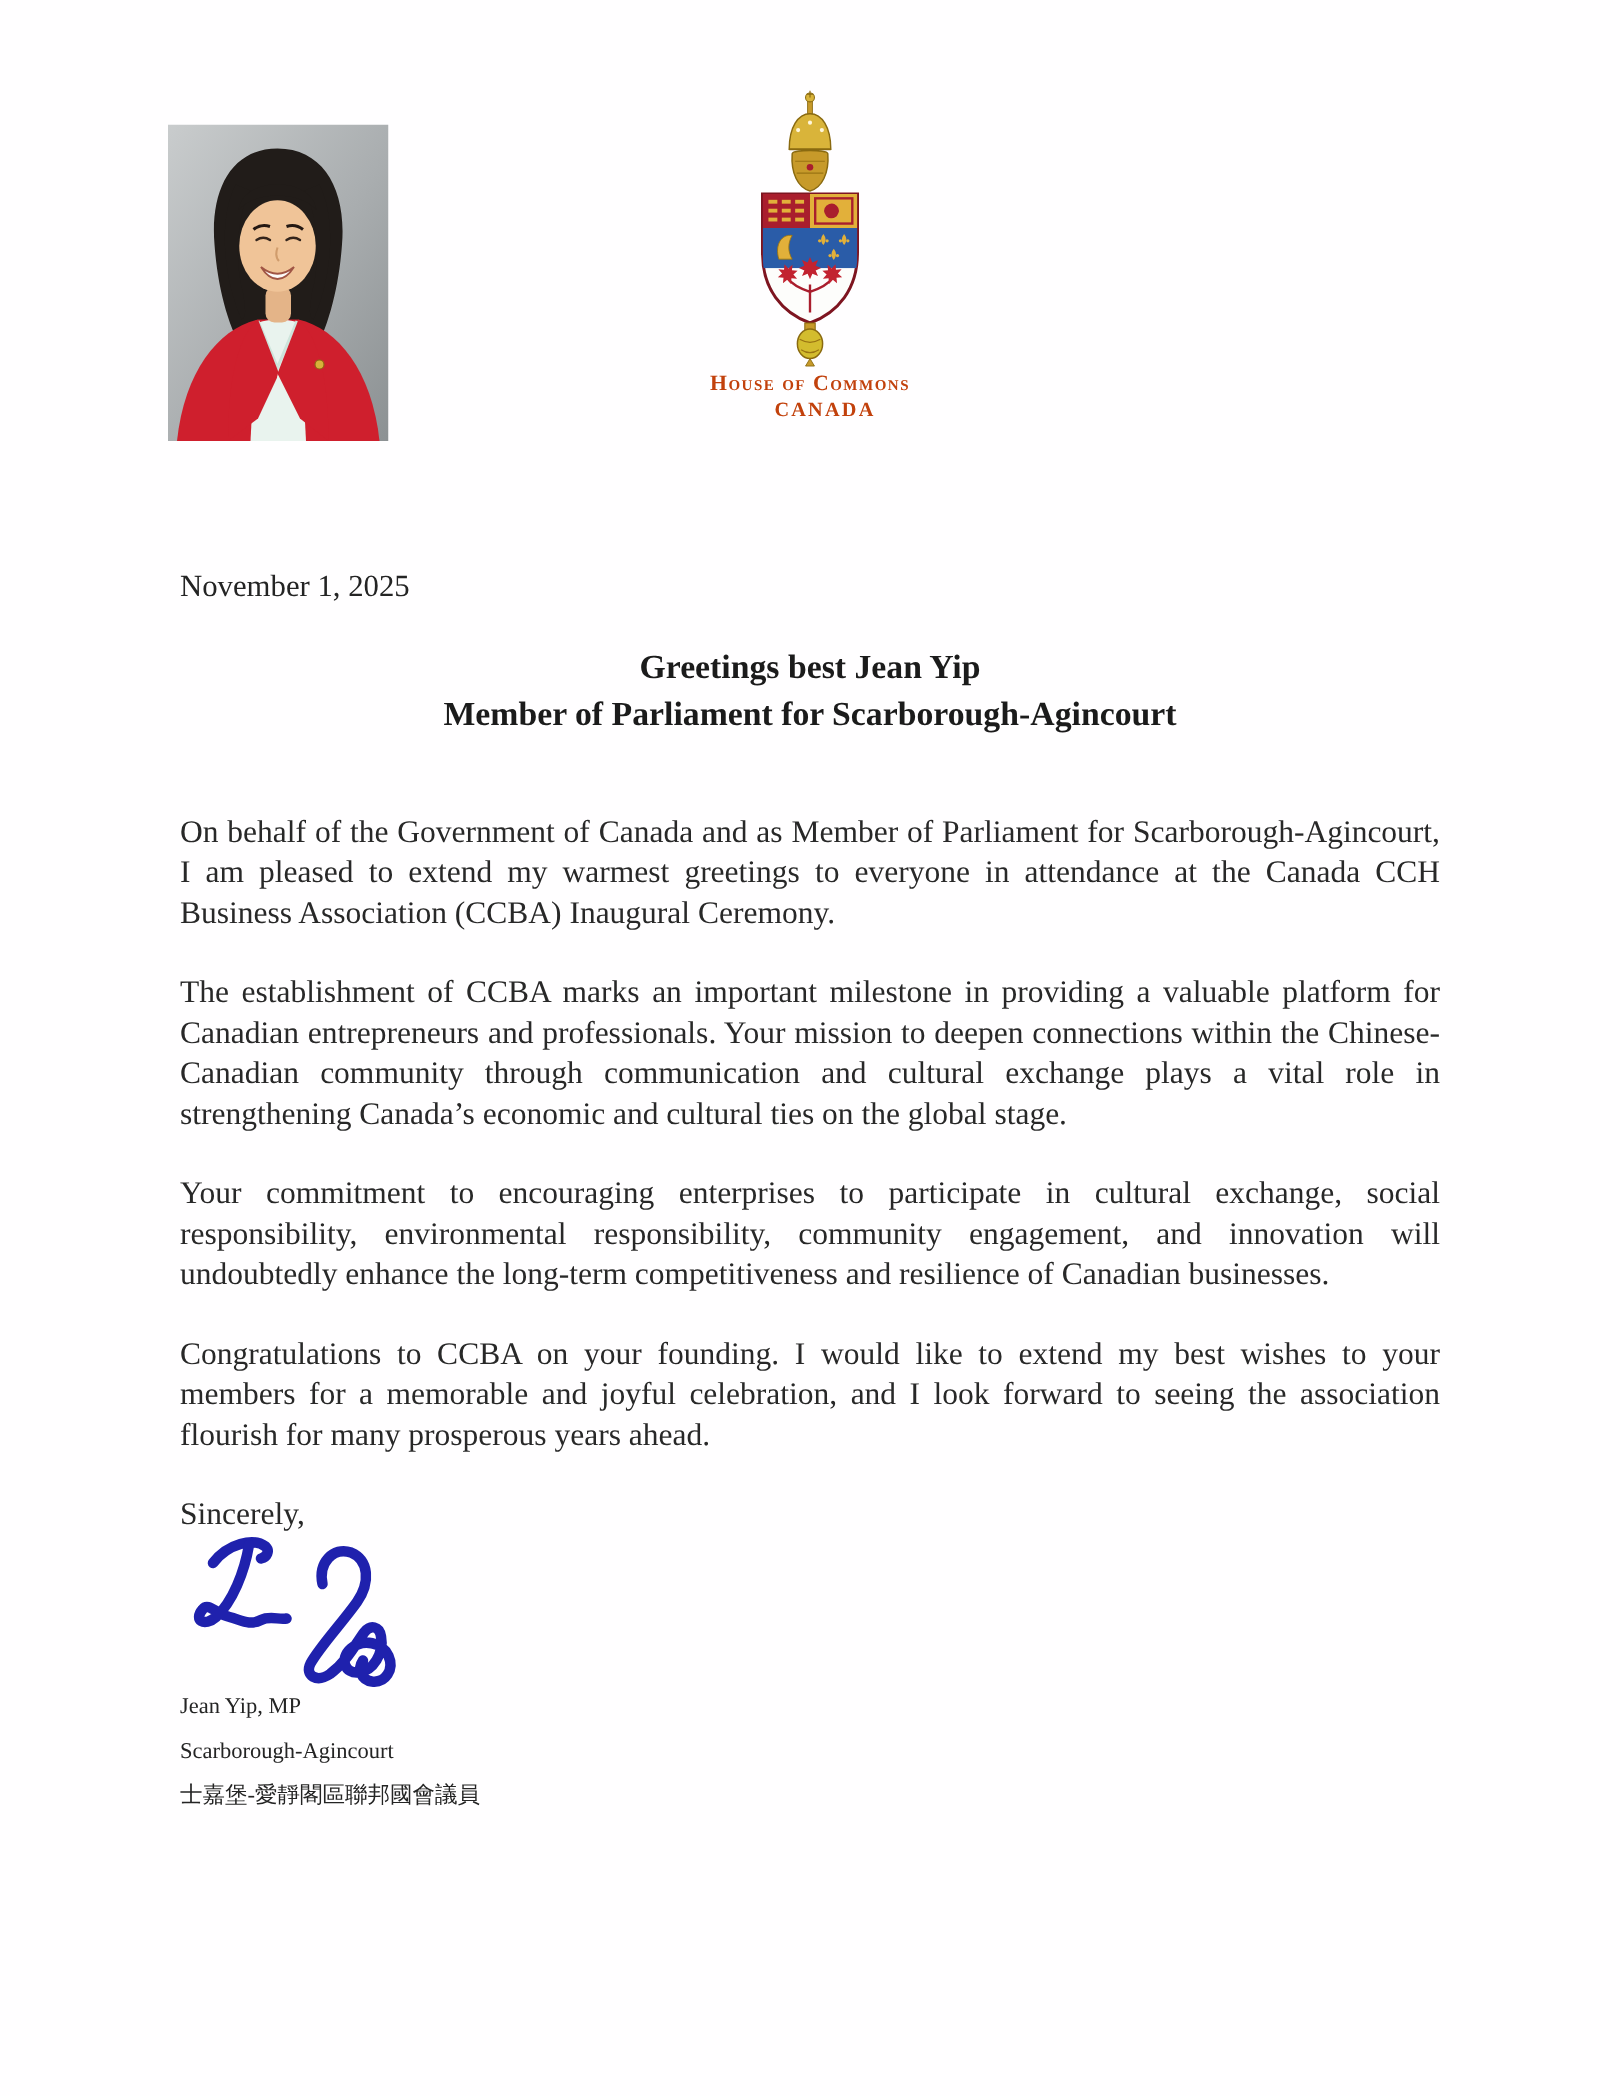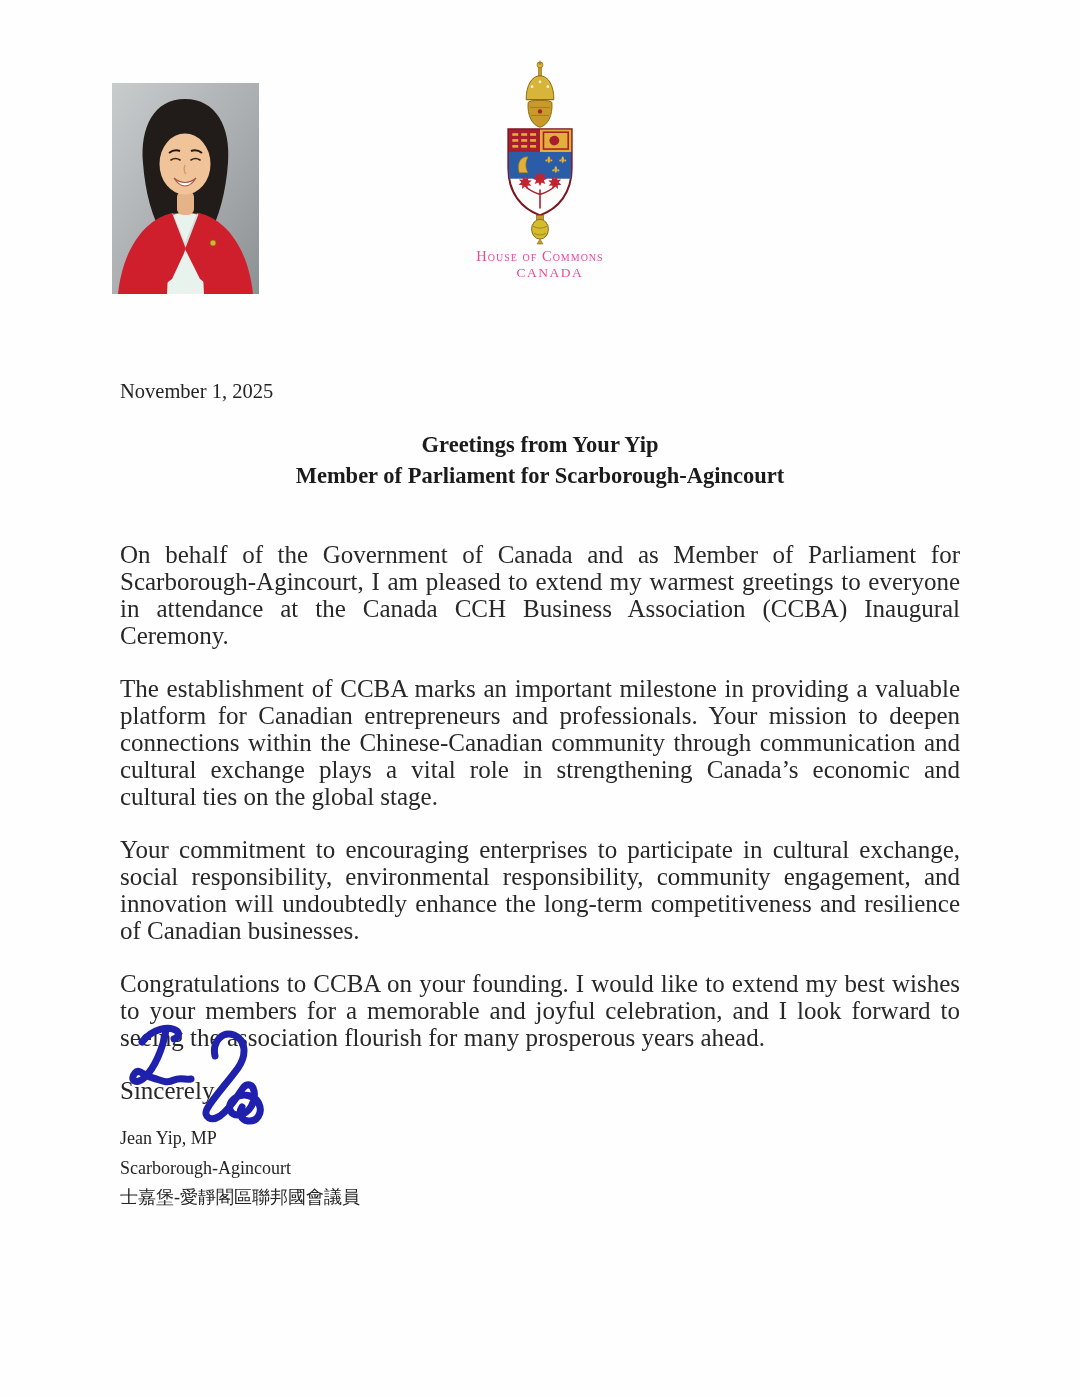--- a/index.html
+++ b/index.html
@@ -7,34 +7,34 @@
     width:1080px;height:1397px;background:#ffffff;
     font-family:"Liberation Serif","DejaVu Serif",serif;
     color:#262626;position:relative;overflow:hidden;
   }
   .page{position:absolute;inset:0;background:#fffeff;}
 
   
   .portrait{position:absolute;left:112px;top:83px;width:147px;height:211px;}
   .crest-block{position:absolute;left:0;right:0;top:60px;text-align:center;}
   .crest-block svg{display:block;margin:0 auto;}
-  .org-lines{margin-top:3px;line-height:15.5px;color:#ec4899;}
+  .org-lines{margin-top:3px;line-height:15.5px;color:#c2410c;font-weight:bold;}
   .org-line{font-variant:small-caps;font-size:14.5px;letter-spacing:1px;}
   .org-country{font-size:13.5px;letter-spacing:1.5px;margin-left:20px;}
 
   
   .date{position:absolute;left:120px;top:336px;font-size:20.5px;color:#242424;margin-top:44px;}
   .title{position:absolute;left:120px;top:429px;width:840px;text-align:center;
          font-weight:bold;font-size:22.5px;line-height:31px;color:#1b1b1b;}
   .body-text{position:absolute;left:120px;top:541px;width:840px;
-             font-size:25px;line-height:27px;color:#282828;}
+             font-size:21px;line-height:27px;color:#282828;}
   .body-text p{margin:0 0 26px 0;text-align:justify;}
   .closing{margin:0;text-align:left;}
   .signature{position:absolute;left:108px;top:1014px;width:230px;height:118px;}
-  .signoff{position:absolute;left:120px;top:1124px;font-size:18px;
+  .signoff{position:absolute;left:120px;top:1124px;font-size:15px;
            line-height:29.5px;color:#242424;}
   .signoff div{white-space:nowrap;}
 </style>
 </head>
 <body>
 
 <div class="page">
 
   <div class="portrait">
     <svg viewBox="0 0 147 211" width="147" height="211">
@@ -150,21 +150,21 @@
     </svg>
     <div class="org-lines">
       <div class="org-line">House of Commons</div>
       <div class="org-country">CANADA</div>
     </div>
   </div>
 
   <div class="date">November 1, 2025</div>
 
   <div class="title">
-    <div>Greetings from Your Yip</div>
+    <div>Greetings best Jean Yip</div>
     <div>Member of Parliament for Scarborough-Agincourt</div>
   </div>
 
   <div class="body-text">
     <p>On behalf of the Government of Canada and as Member of Parliament for Scarborough-Agincourt, I am pleased to extend my warmest greetings to everyone in attendance at the Canada CCH Business Association (CCBA) Inaugural Ceremony.</p>
     <p>The establishment of CCBA marks an important milestone in providing a valuable platform for Canadian entrepreneurs and professionals. Your mission to deepen connections within the Chinese-Canadian community through communication and cultural exchange plays a vital role in strengthening Canada’s economic and cultural ties on the global stage.</p>
     <p>Your commitment to encouraging enterprises to participate in cultural exchange, social responsibility, environmental responsibility, community engagement, and innovation will undoubtedly enhance the long-term competitiveness and resilience of Canadian businesses.</p>
     <p>Congratulations to CCBA on your founding. I would like to extend my best wishes to your members for a memorable and joyful celebration, and I look forward to seeing the association flourish for many prosperous years ahead.</p>
     <p class="closing">Sincerely,</p>
   </div>

